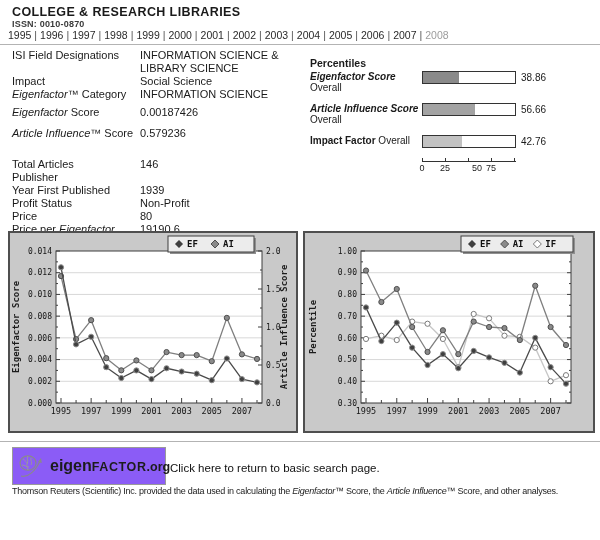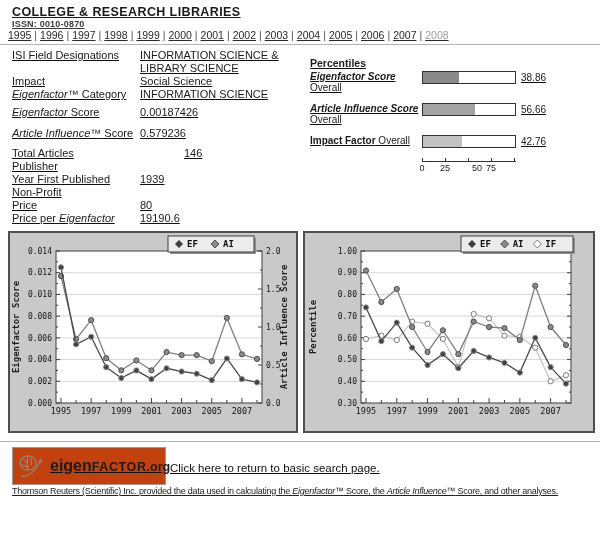--- a/index.html
+++ b/index.html
@@ -1,55 +1,55 @@
 <!DOCTYPE html>
 <html><head>
 <meta charset="utf-8">
 <style>
   html,body{margin:0;padding:0;background:#fff;}
   body{font-family:"Liberation Sans",sans-serif;color:#111;}
   #page{position:relative;width:600px;height:540px;background:#fff;overflow:hidden;}
-  .abs{position:absolute;text-decoration:underline;}
+  .abs{position:absolute;}
 
   #title{left:12px;top:5px;font-size:12.5px;font-weight:bold;letter-spacing:.4px;color:#1a1a1a;}
   #issn{left:12px;top:19px;font-size:9px;font-weight:bold;color:#3a3a3a;letter-spacing:.2px;}
   #years{left:8px;top:29px;font-size:10.5px;color:#2a2a2a;white-space:nowrap;}
   #years .year{cursor:pointer;}
   #years .sep{color:#555;margin:0 3px;}
   #years .selected{color:#9c9c9c;cursor:default;}
   .hr{left:0;width:600px;height:0;border-top:1px solid #b3b3b3;}
   #hr1{top:44px;}
   #hr2{top:441px;}
 
   #info{left:12px;top:49px;width:300px;font-size:11px;}
   .irow{display:flex;line-height:13px;}
   .irow .lbl{width:128px;flex:none;color:#1a1a1a;}
   .irow .val{width:172px;color:#1a1a1a;}
   .irow:nth-child(4){margin-top:5px;}
   .irow:nth-child(5){margin-top:8px;}
-  .irow:nth-child(6){margin-top:7px;gap:44px;}
+  .irow:nth-child(6){margin-top:18px;}
 
   #pct{left:310px;top:57px;width:284px;font-size:10px;}
   #pct-heading{font-size:10.5px;font-weight:bold;margin:0 0 1px 0;color:#1a1a1a;}
   .prow{display:flex;align-items:flex-start;margin-bottom:9px;}
   .prow .plbl{width:112px;flex:none;line-height:11px;padding-top:1px;color:#1a1a1a;}
   .pbar{width:92px;height:11px;border:1px solid #333;background:#fff;flex:none;margin-top:1px;}
   .pfill{height:100%;}
   .pval{margin-left:5px;padding-top:2px;color:#1a1a1a;}
   #paxis{margin-left:112px;position:relative;width:94px;height:18px;}
   #paxis .axline{position:absolute;left:0;top:4px;width:94px;border-top:1px solid #333;}
   #paxis .tick{position:absolute;top:1px;width:1px;height:4px;background:#333;}
   #paxis .tlabel{position:absolute;top:6px;font-size:9px;transform:translateX(-50%);color:#1a1a1a;}
 
   .panel{position:absolute;top:231px;height:202px;background:#c9c9c9;border:2px solid #4f4f4f;box-sizing:border-box;}
   #panelL{left:8px;width:290px;}
   #panelR{left:303px;width:292px;}
   .panel svg{display:block;}
 
-  #logo{left:12px;top:447px;width:152px;height:36px;border:1px solid #9a9a9a;background:#c2410c;display:flex;align-items:center;cursor:pointer;}
+  #logo{left:12px;top:447px;width:152px;height:36px;border:1px solid #9a9a9a;background:#8b5cf6;display:flex;align-items:center;cursor:pointer;}
   #logo svg{margin:1px 3px 0 4px;flex:none;}
   #logotext{white-space:nowrap;color:#1c1c1c;}
   #logotext .eigen{font-size:16px;font-weight:600;}
   #logotext .factor{font-size:12.5px;font-weight:600;letter-spacing:.6px;}
   #logotext .org{font-size:12.5px;font-weight:600;}
   #clickline{left:170px;top:462px;font-size:11.5px;color:#111;cursor:pointer;}
   #footer{left:12px;top:486px;font-size:9px;letter-spacing:-0.25px;white-space:nowrap;color:#222;}
 </style>
 </head>
 <body>
@@ -86,20 +86,21 @@
         <div class="val">146</div>
       </div>
       <div class="irow">
         <div class="lbl"><span>Publisher</span></div>
       </div>
       <div class="irow">
         <div class="lbl"><span>Year First Published</span></div>
         <div class="val">1939</div>
       </div>
       <div class="irow">
+        <div class="lbl"><span>Profit Status</span></div>
         <div class="val">Non-Profit</div>
       </div>
       <div class="irow">
         <div class="lbl"><span>Price</span></div>
         <div class="val">80</div>
       </div>
       <div class="irow">
         <div class="lbl"><span>Price per </span><span style="font-style: italic;">Eigenfactor</span></div>
         <div class="val">19190.6</div>
       </div>

